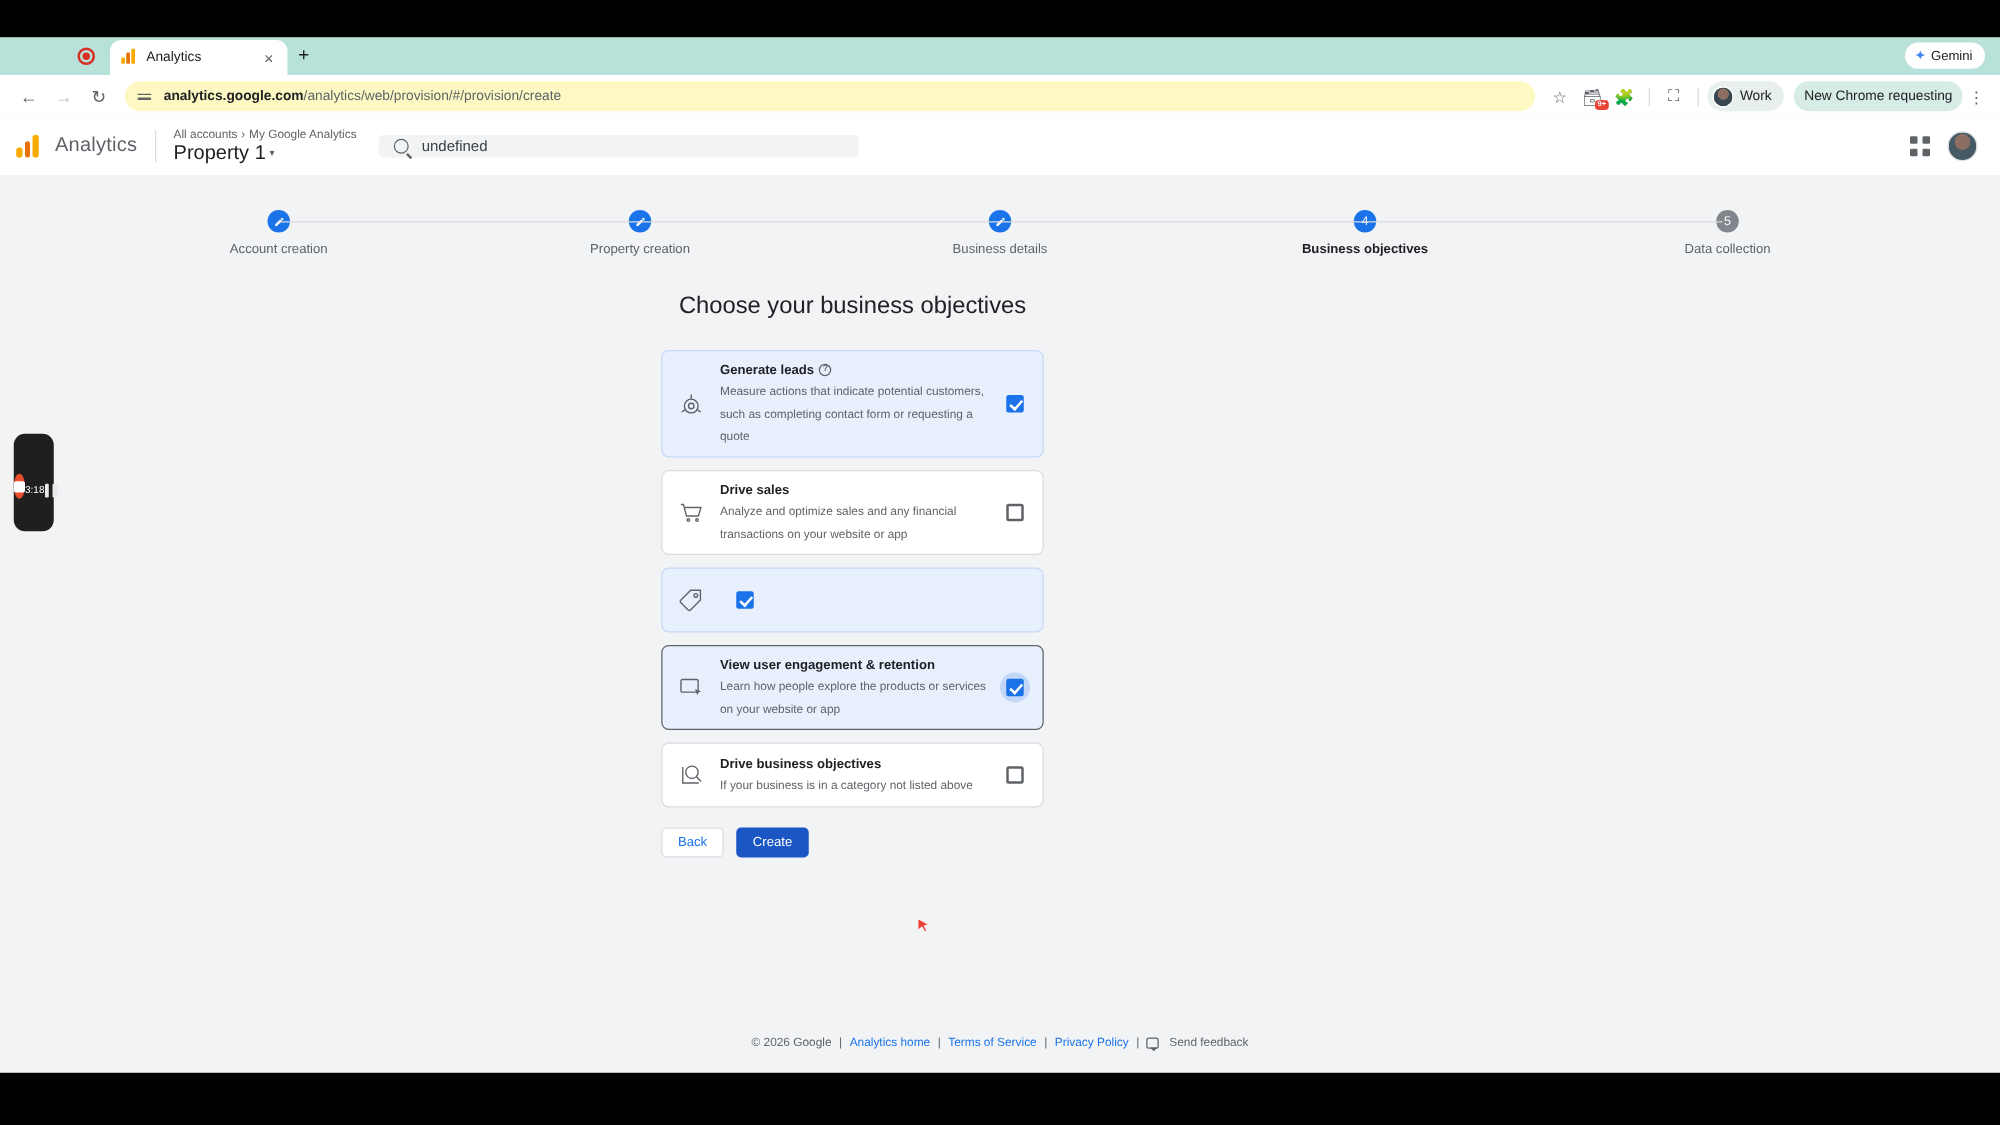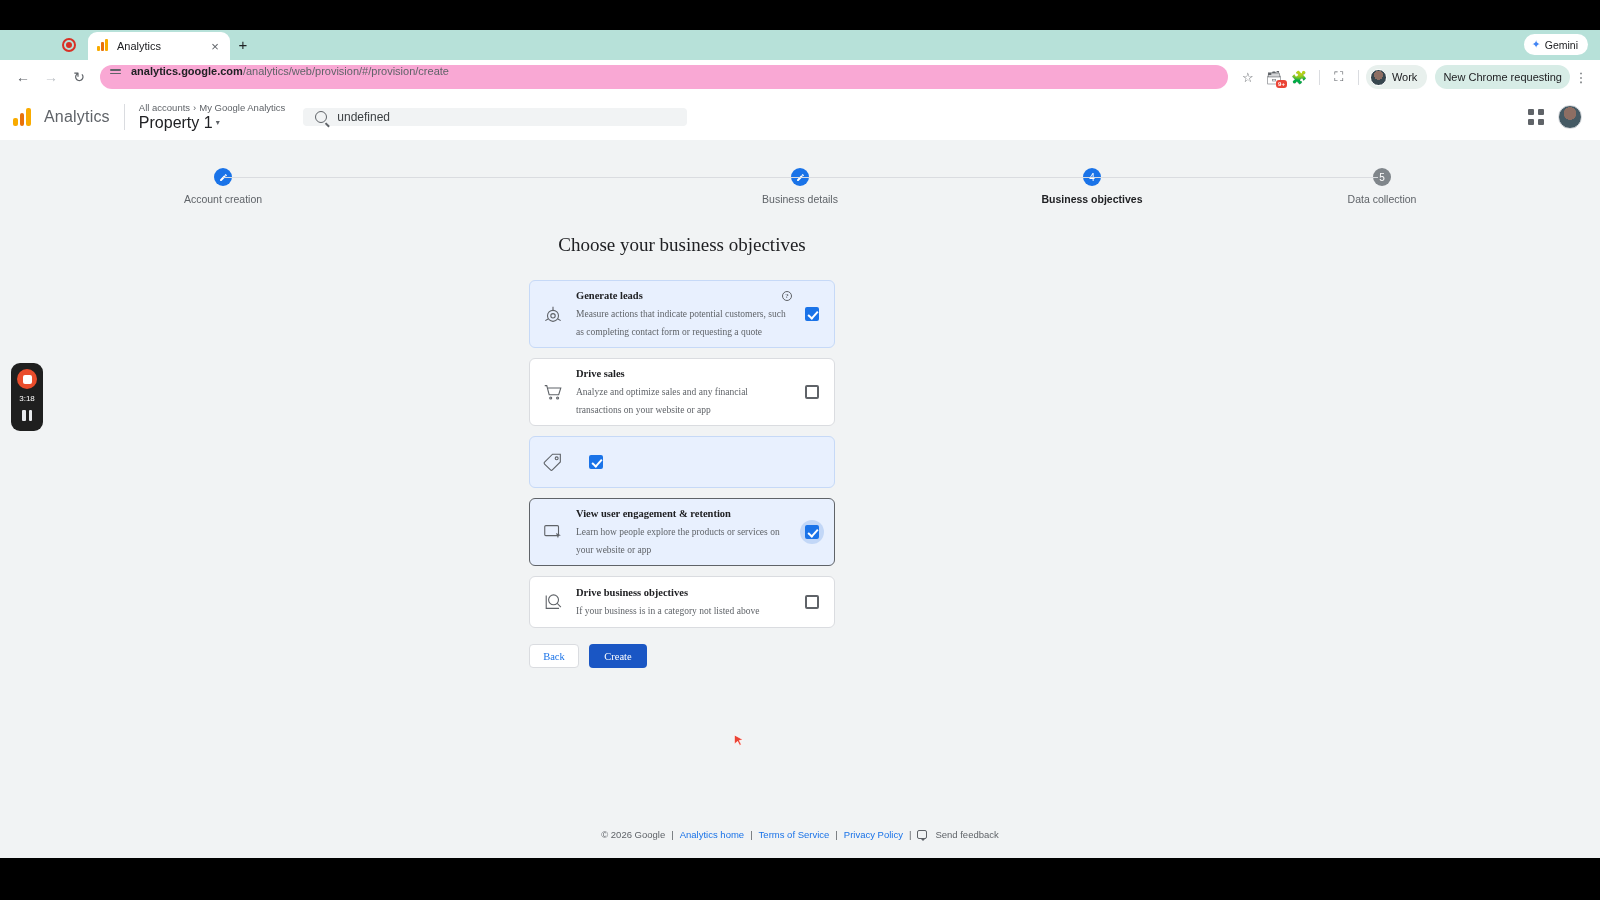--- a/index.html
+++ b/index.html
@@ -80,22 +80,22 @@
     padding: 0 10px; gap: 2px;
   }
   .navbtn {
     width: 26px; height: 26px; border-radius: 50%;
     display: flex; align-items: center; justify-content: center;
     color: #5f6368; font-size: 14px; cursor: pointer; flex: 0 0 auto;
   }
   .navbtn.disabled { color: #bdc1c6; }
   #omnibox {
     flex: 1; height: 24px; margin: 0 6px;
-    background: #f9a8d4; border-radius: 13px;
-    display: flex; align-items: flex-start; padding: 0 10px; gap: 8px;
+    background: #fef9c3; border-radius: 13px;
+    display: flex; align-items: center; padding: 0 10px; gap: 8px;
   }
   .omni-icon {
     width: 13px; height: 13px; flex: 0 0 auto;
     display:flex; flex-direction:column; justify-content:center; gap:2px;
   }
   .omni-icon span { display:block; height:1.5px; background:#5f6368; border-radius:1px; position:relative;}
   .omni-icon span:nth-child(1){ width:11px; }
   .omni-icon span:nth-child(2){ width:11px; }
   .url {
     font-size: 11px; color: #5f6368; white-space: nowrap;
@@ -209,21 +209,21 @@
   }
   .step .label {
     margin-top: 7px; font-size: 10.5px; color: #5f6368;
   }
   .step.active .label { color: #202124; font-weight: 700; }
   .step-line {
     position: absolute; top: 9px; height: 1px; background: #dadce0; z-index:1;
   }
 
   
-  #content { width: 1364px; text-align: center; font-family: Liberation Serif, serif; }
+  #content { width: 1364px; text-align: center; }
   #title {
     margin-top: 16px;
     font-size: 19px; color: #202124; font-weight: 400;
   }
   #subtitle {
     margin: 12px auto 0; width: 520px;
     font-size: 11.5px; line-height: 1.18; color: #5f6368;
   }
   #options { margin: 24px auto 0; width: 306px; }
 
@@ -240,21 +240,21 @@
   .opt.selected { background: #e8f0fe; border-color: #c6d9f7; }
   .opt.focused  { border-color: #5f6368; }
   .opt .opt-icon {
     width: 26px; height: 26px; flex: 0 0 auto;
     margin-right: 10px; color: #5f6368;
     display:flex; align-items:center; justify-content:center;
   }
   .opt .opt-text { flex: 1; min-width: 0; }
   .opt .opt-title {
     font-size: 10.5px; font-weight: 700; color: #202124;
-    display: flex; align-items: center; gap: 4px; line-height: 14px; justify-content: space-between;
+    display: flex; align-items: center; gap: 4px; line-height: 14px;
   }
   .opt .opt-desc {
     font-size: 9.5px; color: #5f6368; line-height: 12.5px; margin-top: 1px;
   }
   .help-glyph {
     width: 10px; height: 10px; border: 1px solid #5f6368; border-radius: 50%;
     font-size: 7px; line-height: 8px; text-align: center; color: #5f6368;
     font-weight: 700; flex: 0 0 auto;
   }
   .cb-wrap {
@@ -311,24 +311,24 @@
   }
   .fb-icon::after{
     content:""; position:absolute; left:2px; bottom:-3px;
     border-left:3px solid transparent; border-right:3px solid transparent;
     border-top:3px solid #5f6368;
   }
 
   
   #rec-widget {
     position: absolute; left: 11px; top: 347px;
-    width: 32px; height: 68px; border-radius: 9px;
+    width: 32px; height: 78px; border-radius: 9px;
     background: #1f1f1f;
-    display: flex; flex-direction: column; align-items: center;
-    padding-top: 6px; z-index: 60; margin-top: 16px;
+    display: flex; flex-direction: row; align-items: center;
+    padding-top: 6px; z-index: 60;
   }
   #rec-stop {
     width: 20px; height: 20px; border-radius: 50%;
     background: #ea4d2c; display: flex; align-items: center; justify-content: center;
     cursor: pointer;
   }
   #rec-stop i { width: 9px; height: 9px; background: #fff; border-radius: 2px; display:block;}
   #rec-time { margin-top: 5px; color: #fff; font-size: 8px; }
   #rec-pause {
     margin-top: 7px; display: flex; gap: 3px; cursor: pointer;
@@ -434,20 +434,28 @@
 
       <div class="step done" style="left:83px;">
         <div class="bubble">
           <svg class="pencil" viewBox="0 0 24 24">
               <path fill="#fff" d="M3 17.25V21h3.75L17.81 9.94l-3.75-3.75L3 17.25zM20.71 7.04a1 1 0 0 0 0-1.41l-2.34-2.34a1 1 0 0 0-1.41 0l-1.83 1.83 3.75 3.75 1.83-1.83z"></path>
             </svg>
         </div>
         <div class="label">Account creation</div>
       </div>
 
+      <div class="step done" style="left:372px;">
+        <div class="bubble">
+          <svg class="pencil" viewBox="0 0 24 24">
+              <path fill="#fff" d="M3 17.25V21h3.75L17.81 9.94l-3.75-3.75L3 17.25zM20.71 7.04a1 1 0 0 0 0-1.41l-2.34-2.34a1 1 0 0 0-1.41 0l-1.83 1.83 3.75 3.75 1.83-1.83z"></path>
+            </svg>
+        </div>
+        <div class="label">Property creation</div>
+      </div>
 
       <div class="step active" style="left:952px;">
         <div class="bubble">4</div>
         <div class="label">Business objectives</div>
       </div>
 
       <div class="step done" style="left:660px;">
         <div class="bubble">
           <svg class="pencil" viewBox="0 0 24 24">
               <path fill="#fff" d="M3 17.25V21h3.75L17.81 9.94l-3.75-3.75L3 17.25zM20.71 7.04a1 1 0 0 0 0-1.41l-2.34-2.34a1 1 0 0 0-1.41 0l-1.83 1.83 3.75 3.75 1.83-1.83z"></path>

